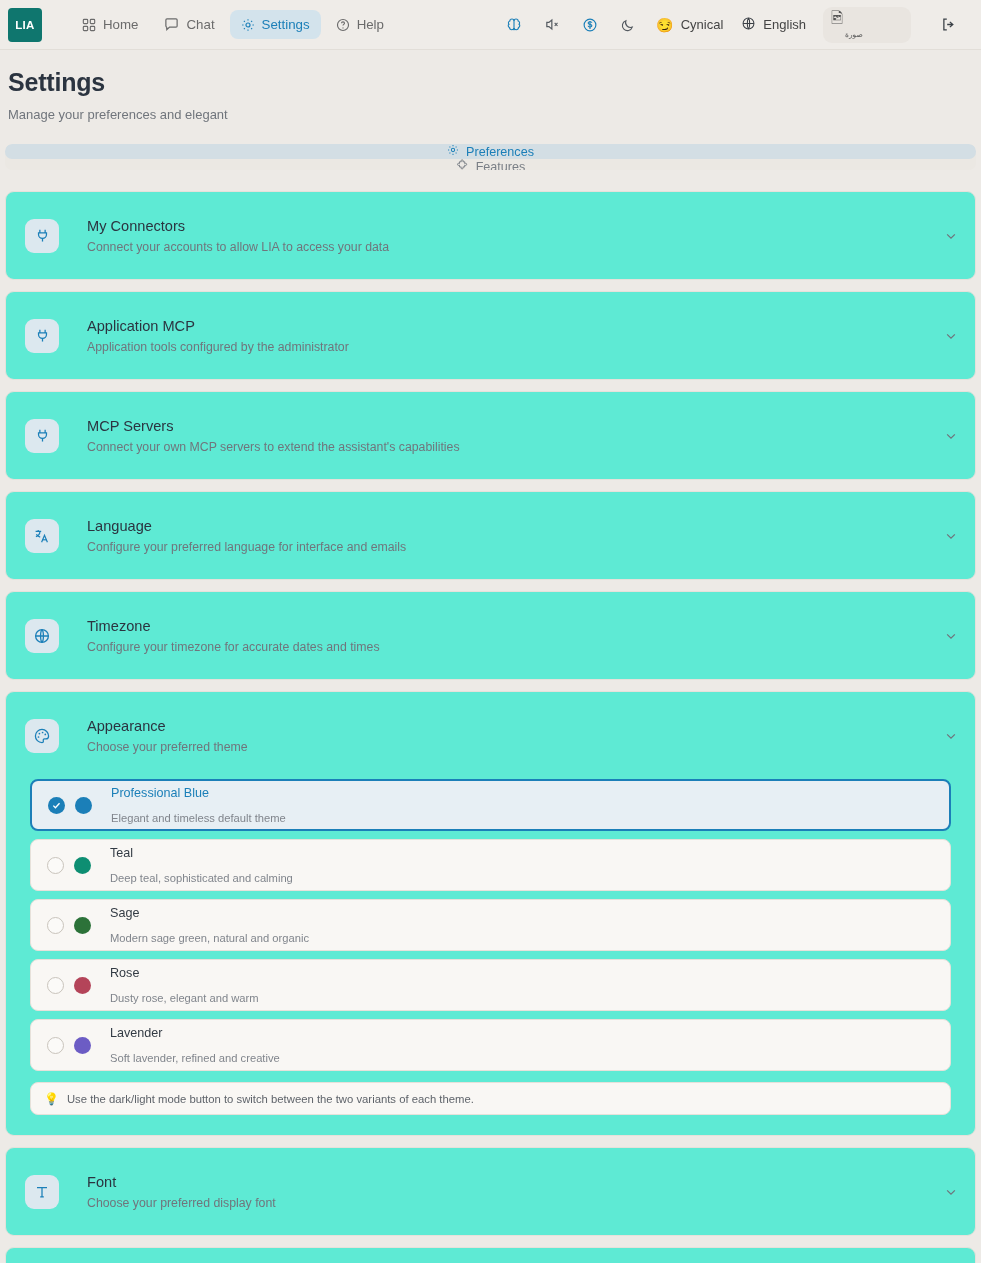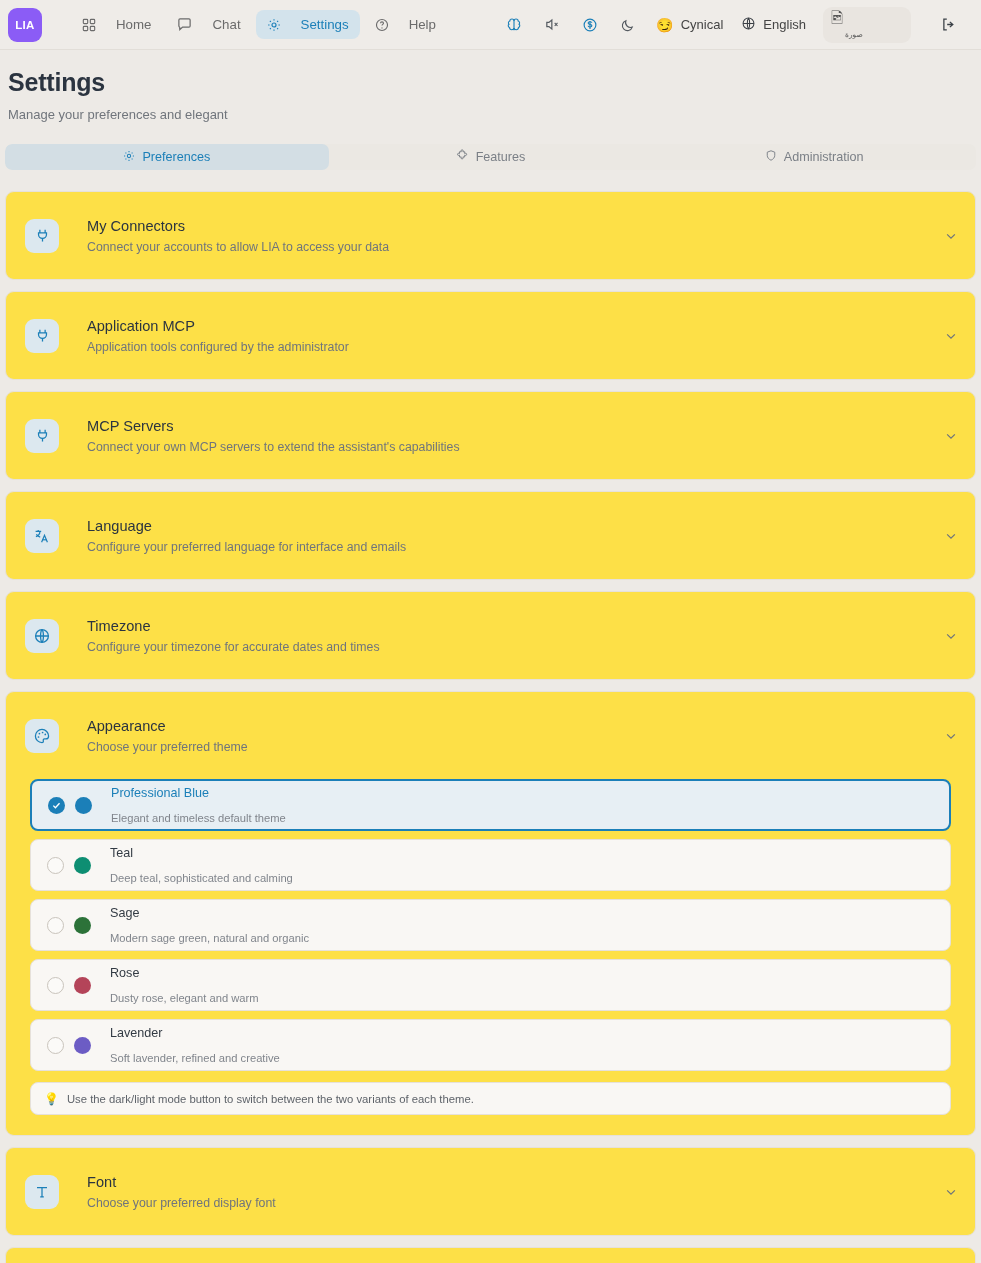--- a/index.html
+++ b/index.html
@@ -17,32 +17,32 @@
     height: 50px;
     background: #EFECE8;
     border-bottom: 1px solid #E2DED8;
     display: flex;
     align-items: center;
     padding: 0 14px 0 8px;
     position: relative;
   }
   .logo {
     width: 34px; height: 34px;
-    border-radius: 9px;
-    background: #8b5cf6;
+    border-radius: 4px;
+    background: #0f766e;
     color: #fff;
     font-size: 11.5px;
     font-weight: bold;
     letter-spacing: .3px;
     display: flex; align-items: center; justify-content: center;
     flex: 0 0 auto;
   }
   .nav-links { display: flex; align-items: center; gap: 4px; margin-left: 29px; }
   .nav-link {
-    display: flex; align-items: center; gap: 20px;
+    display: flex; align-items: center; gap: 7px;
     padding: 7px 11px;
     border-radius: 8px;
     font-size: 13.3px;
     color: #6B6B6B;
     white-space: nowrap;
     cursor: pointer;
   }
   .nav-link.active { background: #D3E3EC; color: #1B7FB8; }
   .nav-link .ic { display: flex; align-items: center; }
 
@@ -96,39 +96,40 @@
   .page-sub { font-size: 13px; color: #70757C; margin-top: 10px; }
 
   
   .tabs {
     margin: 22px 5px 0 5px;
     height: 26px;
     display: flex;
     background: #EBE8E3;
     border-radius: 7px;
     overflow: hidden;
+    flex-direction: column;
   }
   .tab {
     flex: 1;
     display: flex; align-items: center; justify-content: center;
     gap: 7px;
     font-size: 12.6px;
     color: #7A7F86;
     cursor: pointer;
   }
   .tab.active {
     background: #D3DEE4;
     color: #1B7FB8;
     border-radius: 7px;
   }
 
   
   .cards { margin: 21px 5px 0 5px; display: flex; flex-direction: column; gap: 11px; }
   .card {
-    background: #fde047;
+    background: #5eead4;
     border: 1px solid #E6E1DA;
     border-radius: 9px;
   }
   .card-head {
     height: 87px;
     display: flex; align-items: center;
     padding: 0 17px 0 19px;
     cursor: pointer;
   }
   .card-icon {

